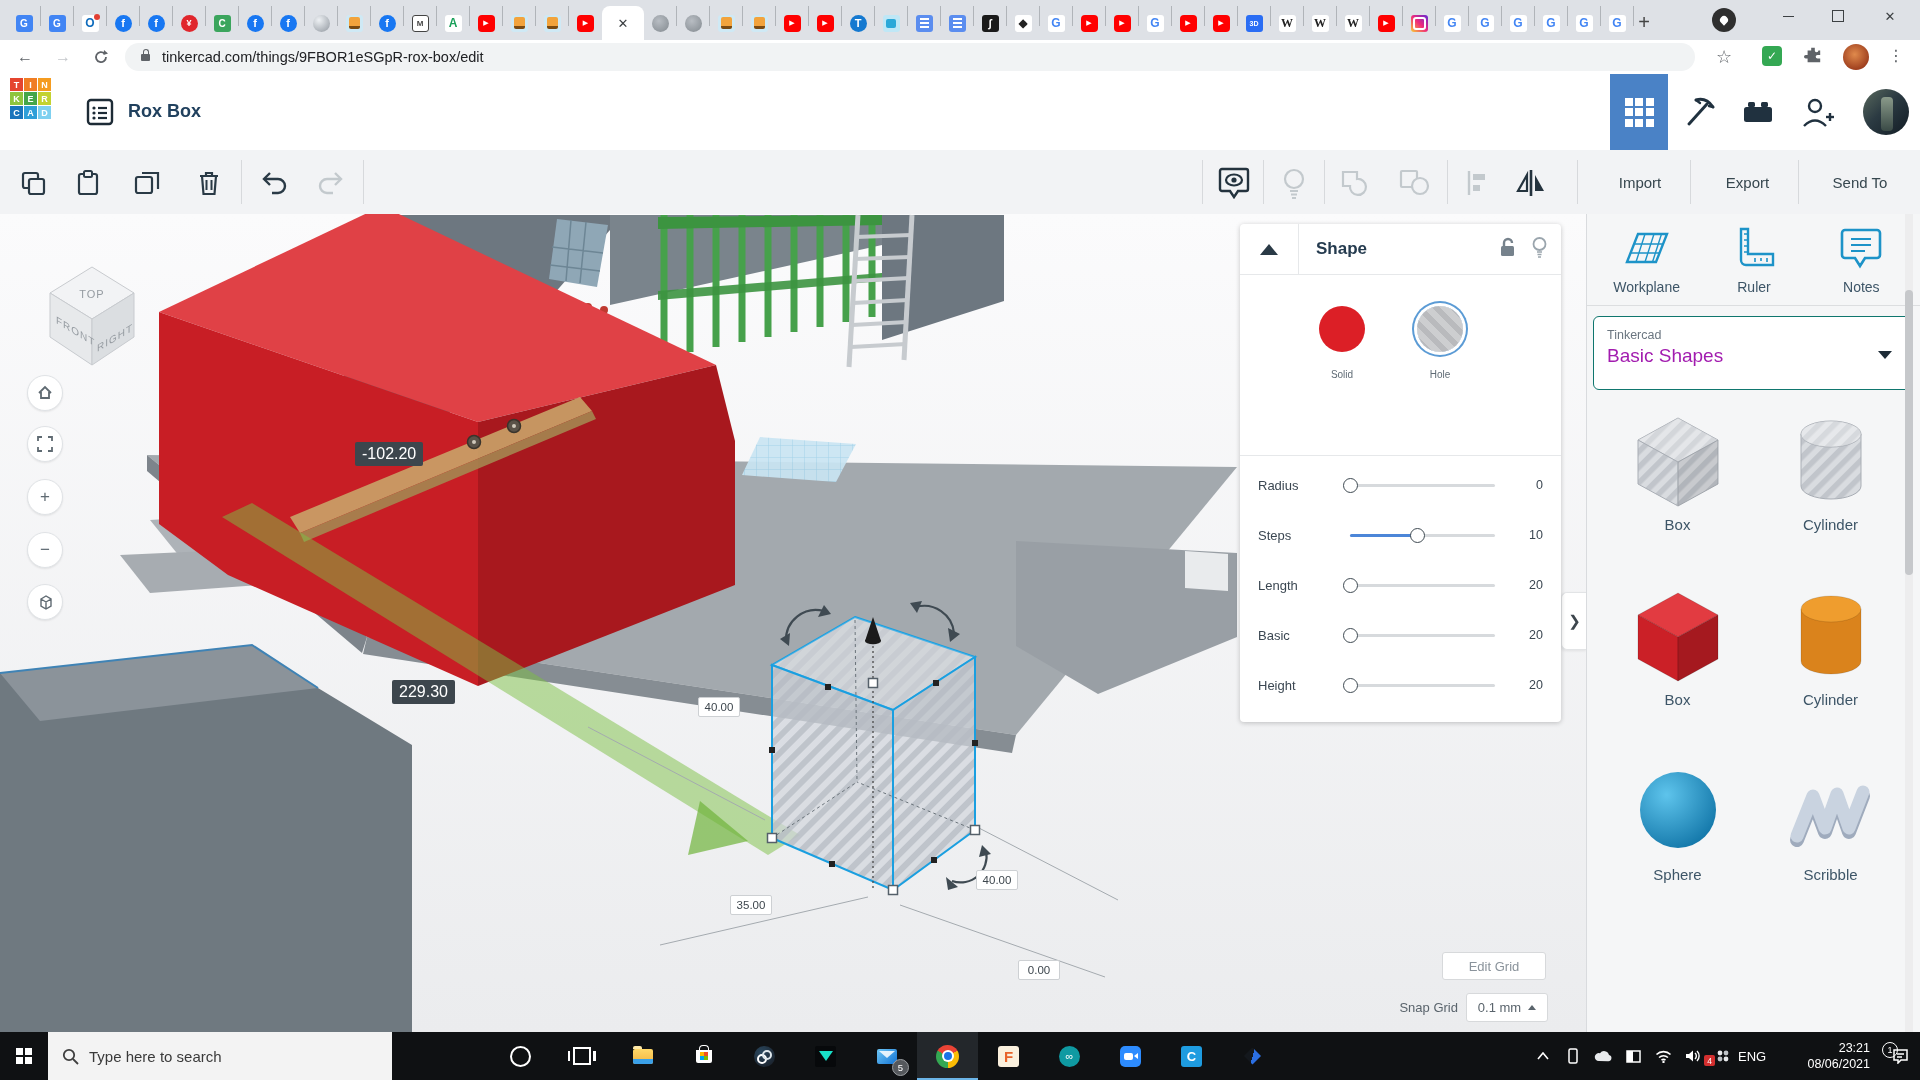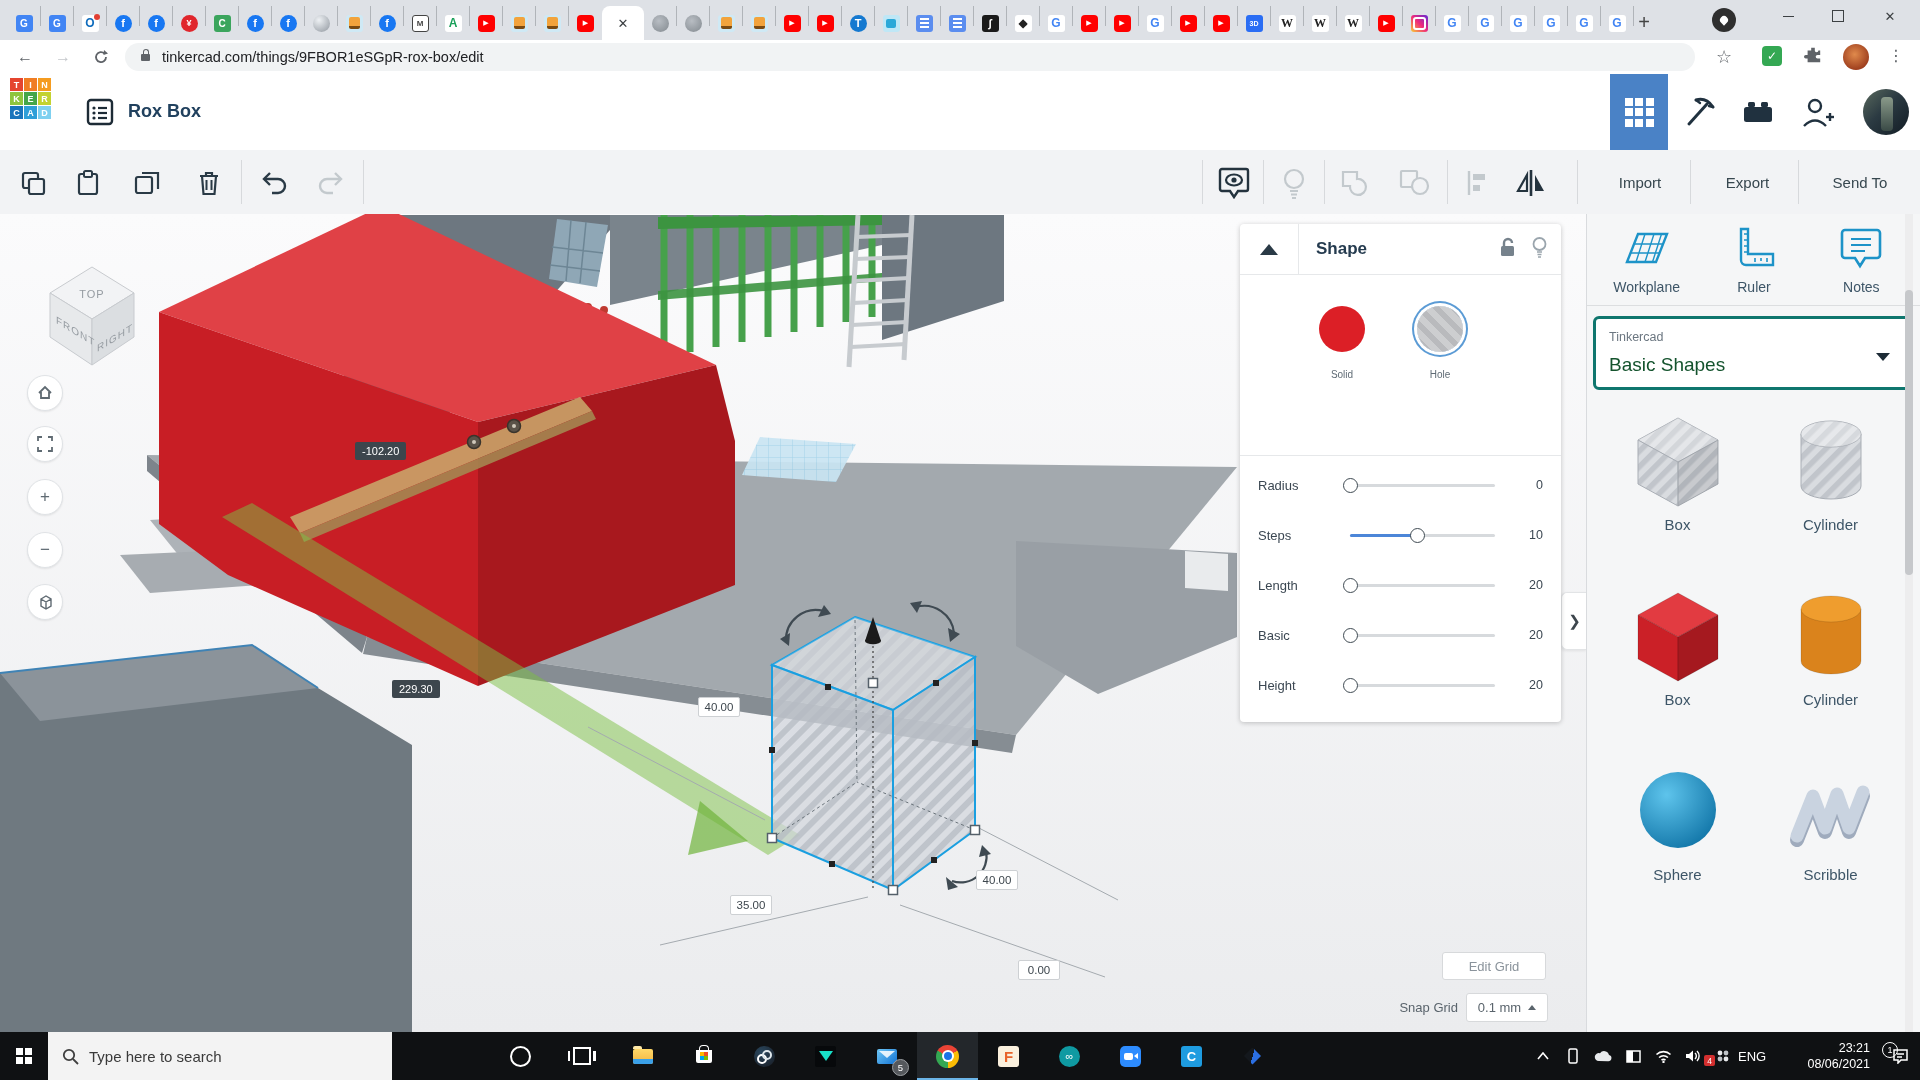--- a/index.html
+++ b/index.html
@@ -73,21 +73,21 @@
   .tool{position:absolute;top:16px;width:34px;height:34px;display:flex;align-items:center;justify-content:center;}
   .tsep{position:absolute;top:10px;width:1px;height:44px;background:#d7d9dc;}
   .tbtn{position:absolute;top:0;height:64px;display:flex;align-items:center;justify-content:center;font-size:15px;color:#37474f;}
   
   #viewport{position:absolute;left:0;top:214px;width:1586px;height:818px;background:linear-gradient(#fbfbfc,#ebecee);overflow:hidden;}
   #scene{position:absolute;left:0;top:0;}
   .vnav{position:absolute;left:27px;width:34px;height:34px;border-radius:50%;background:#fff;border:1px solid #e0e3e6;
     box-shadow:0 1px 2px rgba(0,0,0,.08);display:flex;align-items:center;justify-content:center;color:#5f6a72;font-size:17px;}
   .dim-label{position:absolute;background:#fff;border:1px solid #cdd0d3;border-radius:2px;font-size:11.5px;color:#3d464d;
     padding:3px 5px;min-width:30px;text-align:center;}
-  .dark-tip{position:absolute;background:#3d464d;color:#fff;border-radius:2px;font-size:11px;padding:3px 7px;}
+  .dark-tip{position:absolute;background:#3d464d;color:#fff;border-radius:2px;font-size:16px;padding:3px 7px;}
   #edit-grid{position:absolute;left:1442px;top:738px;width:102px;height:26px;background:#fff;border:1px solid #d7d9db;
     border-radius:3px;color:#8a939b;font-size:13px;display:flex;align-items:center;justify-content:center;}
   #snap-label{position:absolute;left:1330px;top:786px;width:128px;text-align:right;font-size:13px;color:#5a646c;}
   #snap-dd{position:absolute;left:1466px;top:779px;width:80px;height:27px;background:#fff;border:1px solid #d7d9db;border-radius:3px;
     display:flex;align-items:center;justify-content:center;gap:7px;font-size:13px;color:#5a646c;}
   #snap-dd i{width:0;height:0;border-left:4px solid transparent;border-right:4px solid transparent;border-bottom:5px solid #5a646c;}
   #expander{position:absolute;left:1561px;top:378px;width:25px;height:56px;background:#fff;border:1px solid #e2e4e6;border-right:none;
     border-radius:6px 0 0 6px;display:flex;align-items:center;justify-content:center;color:#3d464d;font-size:15px;box-shadow:-1px 1px 3px rgba(0,0,0,.08);}
   
   #shapepanel{position:absolute;left:1240px;top:224px;width:321px;background:#fff;border-radius:4px;
@@ -109,23 +109,23 @@
   .strack{flex:1;position:relative;height:15px;margin-right:12px;}
   .strack .line{position:absolute;left:0;right:0;top:6px;height:3px;background:#d7dadd;border-radius:2px;}
   .strack .fill{position:absolute;left:0;top:6px;height:3px;background:#4c86d8;border-radius:2px;}
   .strack .knob{position:absolute;top:0;width:15px;height:15px;border-radius:50%;background:#fff;border:1.5px solid #3f4a52;box-sizing:border-box;margin-left:-7px;}
   .srow .sval{width:36px;text-align:right;font-size:12.5px;color:#3b4752;}
   
   #sidebar{position:absolute;left:1586px;top:214px;width:334px;height:818px;background:#f5f6f7;border-left:1px solid #d9dbde;}
   #sb-tools{display:flex;justify-content:space-around;padding:12px 6px 10px 6px;border-bottom:1px solid #dcdee0;}
   .sb-tool{width:100px;text-align:center;}
   .sb-tool .lbl{font-size:14px;color:#3d5567;margin-top:5px;}
-  #sb-dd{position:absolute;left:6px;top:102px;width:318px;height:74px;background:#fff;border:3px solid #0f766e;border-radius:6px;box-sizing:border-box;}
+  #sb-dd{position:absolute;left:6px;top:102px;width:318px;height:74px;background:#fff;border:1px solid #0f766e;border-radius:6px;box-sizing:border-box;}
   #sb-dd .small{margin:11px 0 0 13px;font-size:12.5px;color:#6b7680;}
-  #sb-dd .big{margin:10px 0 0 13px;font-size:19px;color:#14532d;}
+  #sb-dd .big{margin:3px 0 0 13px;font-size:19px;color:#a21caf;}
   #sb-dd i{position:absolute;right:18px;top:34px;width:0;height:0;border-left:7px solid transparent;border-right:7px solid transparent;border-top:8px solid #1d2b36;}
   #sb-tiles{position:absolute;left:0;top:196px;width:334px;}
   .tile-row{display:flex;justify-content:space-around;padding:0 14px;margin-bottom:52px;}
   .tile{width:120px;text-align:center;}
   .tile .lbl{font-size:15px;color:#3d5567;margin-top:2px;}
   #sb-scroll{position:absolute;right:8px;top:0;width:8px;height:818px;background:#ededee;}
   #sb-thumb{position:absolute;right:8px;top:76px;width:8px;height:285px;background:#c6c8cb;border-radius:4px;}
   
   #taskbar{position:absolute;left:0;top:1032px;width:1920px;height:48px;background:#0f1113;}
   #tb-start{position:absolute;left:0;top:0;width:48px;height:48px;display:flex;align-items:center;justify-content:center;}

